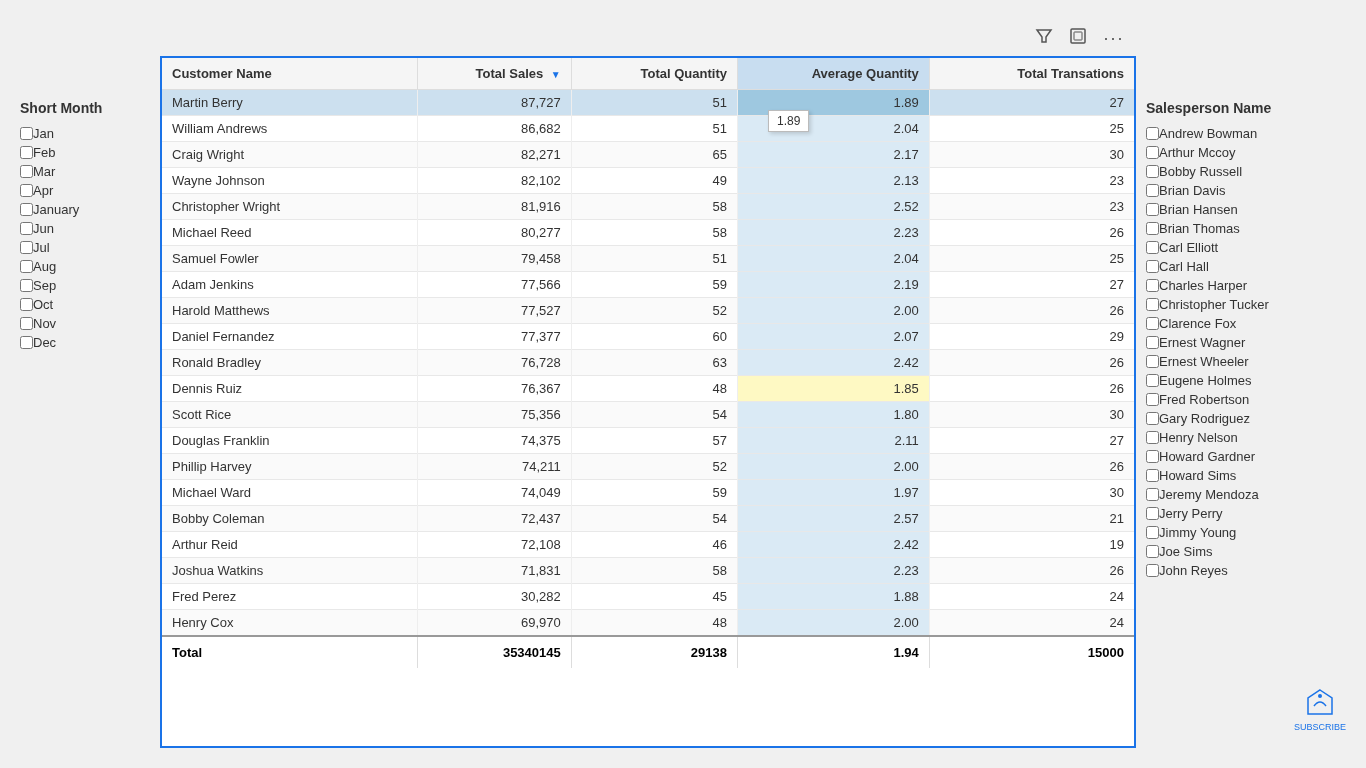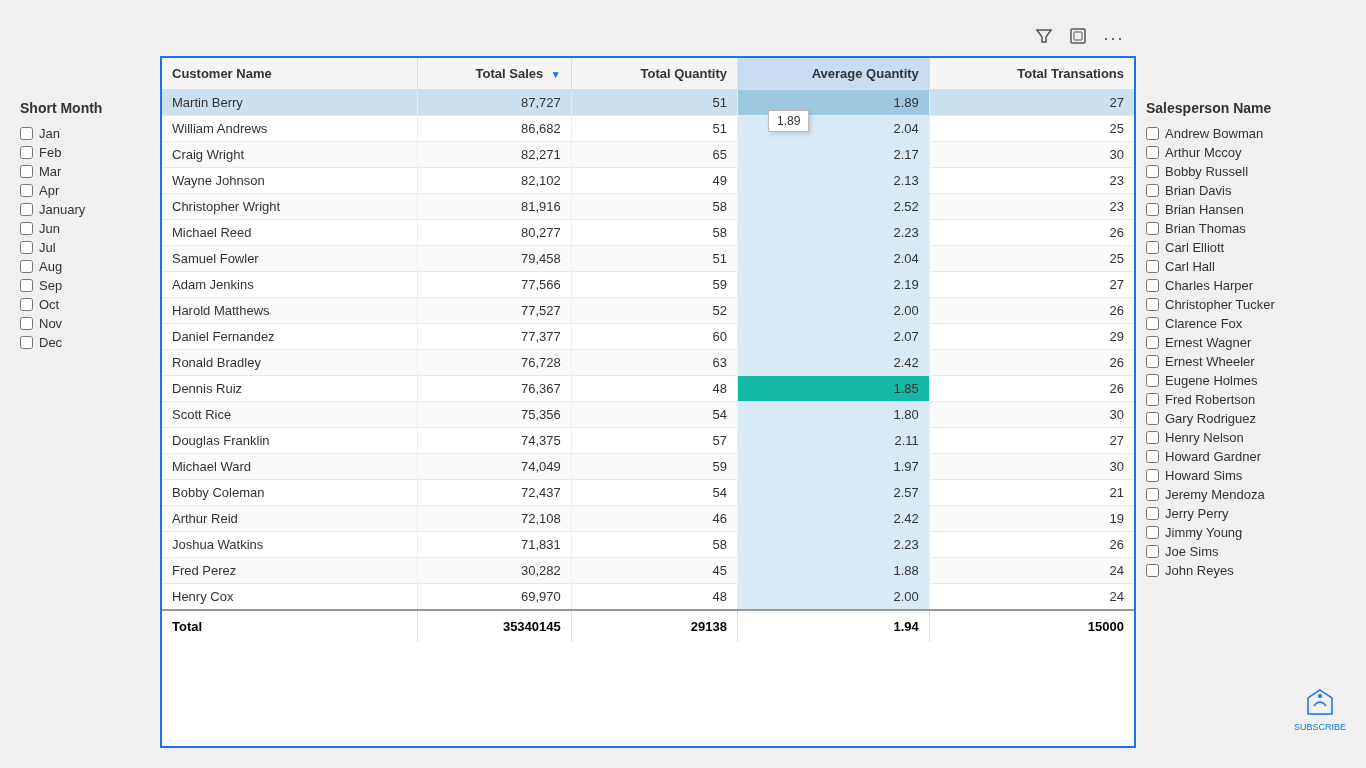--- a/index.html
+++ b/index.html
@@ -32,21 +32,20 @@
     .sidebar-title {
       font-size: 14px;
       font-weight: 600;
       color: #333;
       margin-bottom: 8px;
     }
 
     .checkbox-item {
       display: flex;
       align-items: center;
-      gap: 6px;
       padding: 2px 0;
       cursor: pointer;
     }
 
     .checkbox-item input[type="checkbox"] {
       width: 13px;
       height: 13px;
       cursor: pointer;
     }
 
@@ -423,21 +422,21 @@
       <td class="num-col" style="background:#daeaf5; position:relative;">
         2.42
         
       </td>
       <td class="num-col" style="">26</td>
     </tr>
               <tr>
       <td style="">Dennis Ruiz</td>
       <td class="num-col" style="">76,367</td>
       <td class="num-col" style="">48</td>
-      <td class="num-col" style="background:#14b8a6; position:relative;">
+      <td class="num-col" style="background:#fef9c3; position:relative;">
         1.85
         
       </td>
       <td class="num-col" style="">26</td>
     </tr>
               <tr>
       <td style="">Scott Rice</td>
       <td class="num-col" style="">75,356</td>
       <td class="num-col" style="">54</td>
       <td class="num-col" style="background:#daeaf5; position:relative;">
@@ -448,20 +447,30 @@
     </tr>
               <tr>
       <td style="">Douglas Franklin</td>
       <td class="num-col" style="">74,375</td>
       <td class="num-col" style="">57</td>
       <td class="num-col" style="background:#daeaf5; position:relative;">
         2.11
         
       </td>
       <td class="num-col" style="">27</td>
+    </tr>
+              <tr>
+      <td style="">Phillip Harvey</td>
+      <td class="num-col" style="">74,211</td>
+      <td class="num-col" style="">52</td>
+      <td class="num-col" style="background:#daeaf5; position:relative;">
+        2.00
+        
+      </td>
+      <td class="num-col" style="">26</td>
     </tr>
               <tr>
       <td style="">Michael Ward</td>
       <td class="num-col" style="">74,049</td>
       <td class="num-col" style="">59</td>
       <td class="num-col" style="background:#daeaf5; position:relative;">
         1.97
         
       </td>
       <td class="num-col" style="">30</td>

